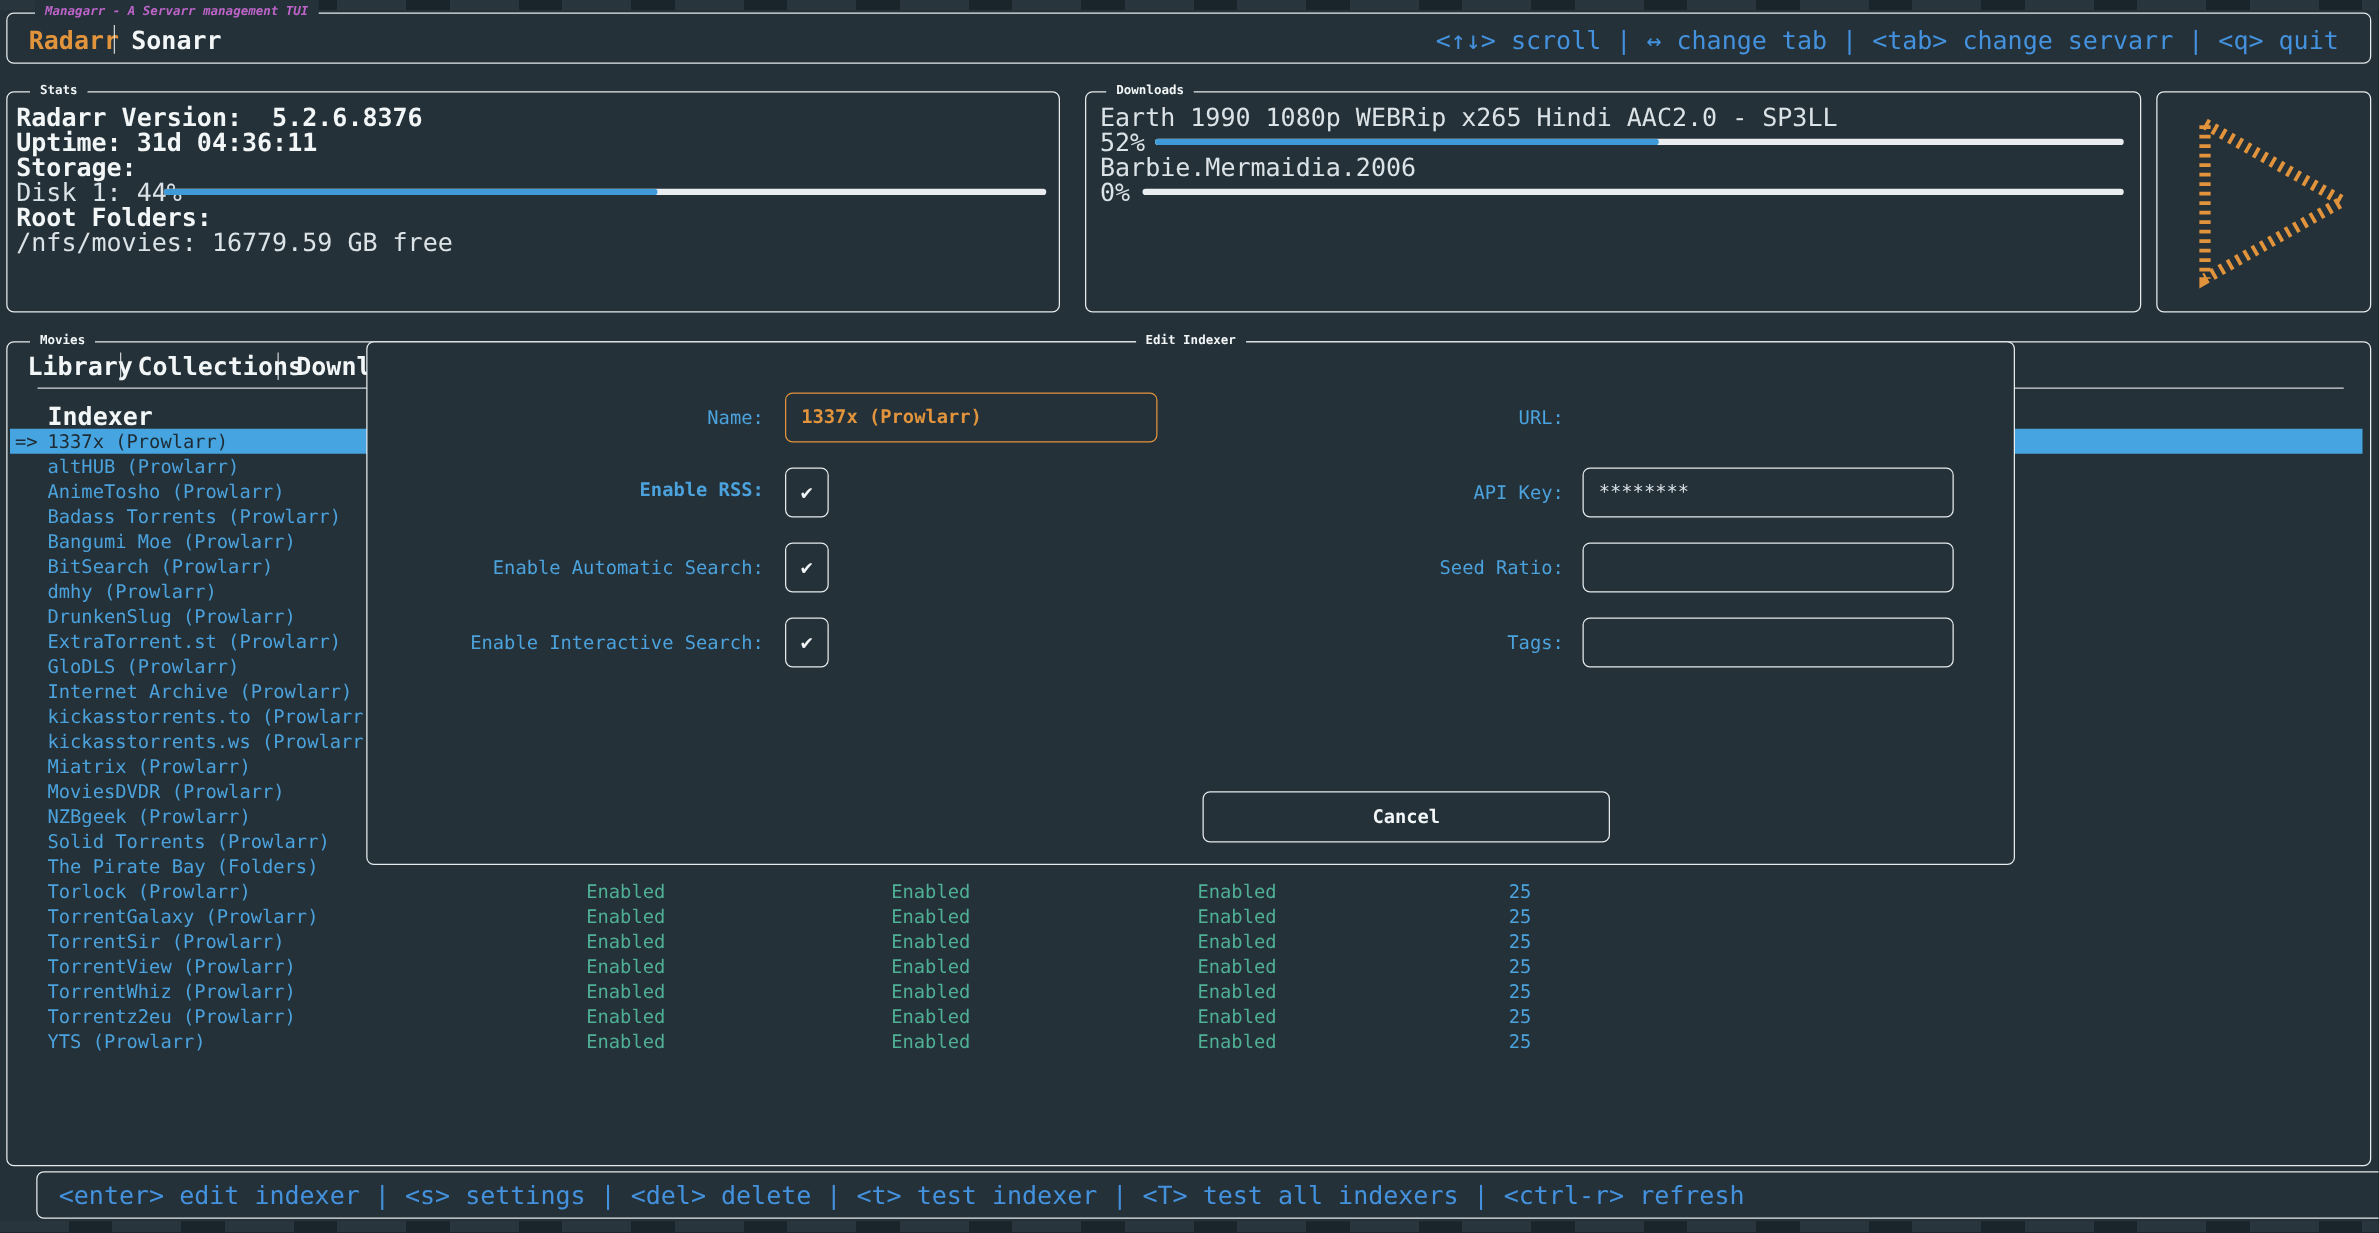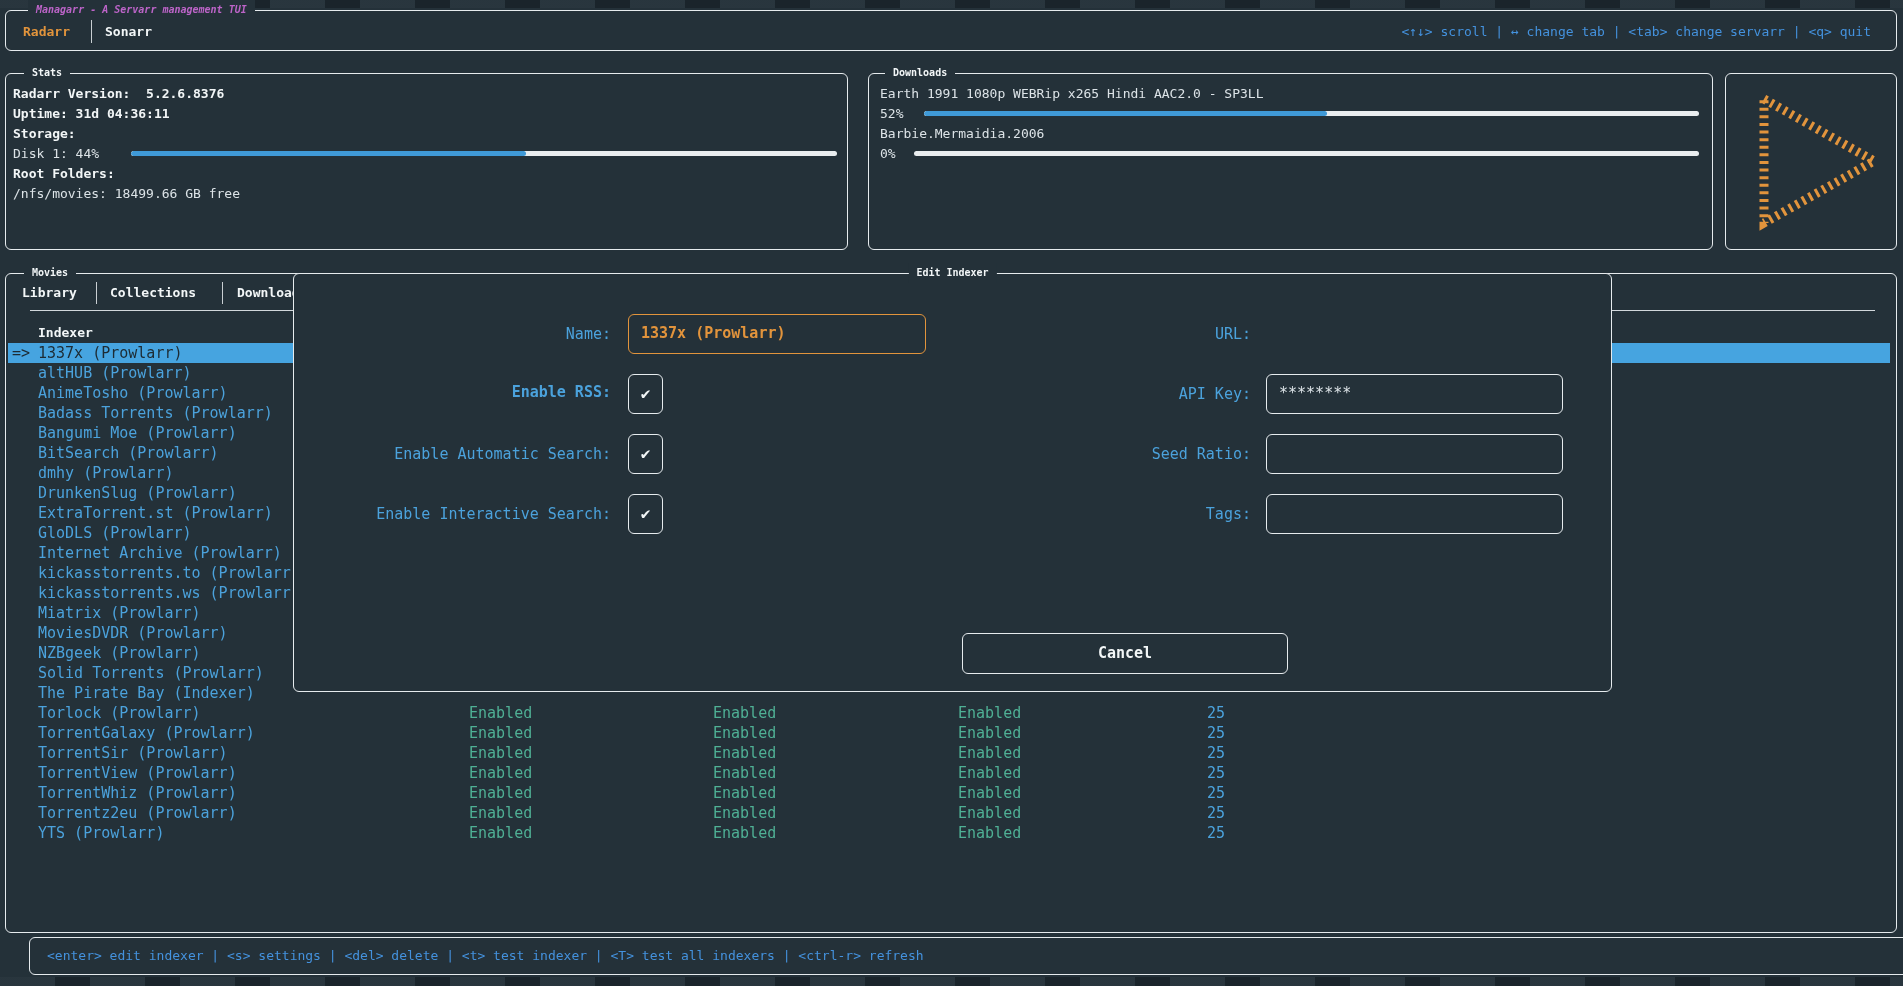--- a/index.html
+++ b/index.html
@@ -4,21 +4,21 @@
 <style>
   :root{
     --bg:#243139; --bg-dim:#1a242b; --border:#e6ebee;
     --blue:#4ba2dc; --blue2:#4492de; --orange:#e2943c; --magenta:#bc64c8;
     --teal:#4fb095; --white:#dce3e7; --bright:#f2f6f7;
     --sel-bg:#46a4e0; --sel-fg:#1d2b33; --bar-blue:#3f9ad8; --bar-empty:#e9edef;
   }
   *{box-sizing:border-box; margin:0; padding:0;}
   body{background:#10181d; font-family:"DejaVu Sans Mono","Liberation Mono",monospace;}
   #screen{position:relative; width:1903px; height:986px; background:var(--bg); overflow:hidden;}
-  .txt{position:absolute; font-size:13px; line-height:20px; white-space:pre; color:var(--white);}
+  .txt{position:absolute; font-size:20px; line-height:20px; white-space:pre; color:var(--white);}
   .bold{font-weight:bold; color:var(--bright);}
   .blue2{color:var(--blue2);}
   .orange{color:var(--orange);}
   .box{position:absolute; border:1.5px solid var(--border); border-radius:6px; background:transparent;}
   .box-title{position:absolute; top:-11px; font-size:10px; line-height:20px; font-weight:bold;
              color:var(--bright); background:var(--bg); padding:0 8px; white-space:pre;}
   .vdiv{position:absolute; width:1px; background:var(--border); opacity:.85;}
   .hline{position:absolute; height:1px; background:var(--border); opacity:.9;}
   .pbar{position:absolute; height:5px; border-radius:3px; background:var(--bar-empty); overflow:hidden;}
   .pbar .fill{height:100%; background:var(--bar-blue); border-radius:3px;}
@@ -64,26 +64,26 @@
   <div class="box" style="left:5px; top:73px; width:843px; height:177px;">
     <span class="box-title" style="left:18px;">Stats</span>
     <span class="txt bold" style="left:7px; top:10px;">Radarr Version:  5.2.6.8376</span>
     <span class="txt bold" style="left:7px; top:30px;">Uptime: 31d 04:36:11</span>
     <span class="txt bold" style="left:7px; top:50px;">Storage:</span>
     <span class="txt" style="left:7px; top:70px;">Disk 1: 44%</span>
     <div class="pbar" style="left:125px; top:77px; width:706px;">
       <div class="fill" style="width: 56%;"></div>
     </div>
     <span class="txt bold" style="left:7px; top:90px;">Root Folders:</span>
-    <span class="txt" style="left:7px; top:110px;">/nfs/movies: 18499.66 GB free</span>
+    <span class="txt" style="left:7px; top:110px;">/nfs/movies: 16779.59 GB free</span>
   </div>
 
   <div class="box" style="left:868px; top:73px; width:845px; height:177px;">
     <span class="box-title" style="left:16px;">Downloads</span>
-    <span class="txt" style="left:11px; top:10px;">Earth 1991 1080p WEBRip x265 Hindi AAC2.0 - SP3LL</span>
+    <span class="txt" style="left:11px; top:10px;">Earth 1990 1080p WEBRip x265 Hindi AAC2.0 - SP3LL</span>
     <span class="txt" style="left:11px; top:30px;">52%</span>
     <div class="pbar" style="left:55px; top:37px; width:775px;">
       <div class="fill" style="width: 52%;"></div>
     </div>
     <span class="txt" style="left:11px; top:50px;">Barbie.Mermaidia.2006</span>
     <span class="txt" style="left:11px; top:70px;">0%</span>
     <div class="pbar" style="left:45px; top:77px; width:785px;">
       <div class="fill" style="width: 0%;"></div>
     </div>
   </div>
@@ -118,21 +118,21 @@
       <div class="idx-row" style="top: 140px;"><span class="idx-name">DrunkenSlug (Prowlarr)</span></div>
       <div class="idx-row" style="top: 160px;"><span class="idx-name">ExtraTorrent.st (Prowlarr)</span></div>
       <div class="idx-row" style="top: 180px;"><span class="idx-name">GloDLS (Prowlarr)</span></div>
       <div class="idx-row" style="top: 200px;"><span class="idx-name">Internet Archive (Prowlarr)</span></div>
       <div class="idx-row" style="top: 220px;"><span class="idx-name">kickasstorrents.to (Prowlarr)</span></div>
       <div class="idx-row" style="top: 240px;"><span class="idx-name">kickasstorrents.ws (Prowlarr)</span></div>
       <div class="idx-row" style="top: 260px;"><span class="idx-name">Miatrix (Prowlarr)</span></div>
       <div class="idx-row" style="top: 280px;"><span class="idx-name">MoviesDVDR (Prowlarr)</span></div>
       <div class="idx-row" style="top: 300px;"><span class="idx-name">NZBgeek (Prowlarr)</span></div>
       <div class="idx-row" style="top: 320px;"><span class="idx-name">Solid Torrents (Prowlarr)</span></div>
-      <div class="idx-row" style="top: 340px;"><span class="idx-name">The Pirate Bay (Indexer)</span></div>
+      <div class="idx-row" style="top: 340px;"><span class="idx-name">The Pirate Bay (Folders)</span></div>
       <div class="idx-row" style="top: 360px;"><span class="idx-name">Torlock (Prowlarr)</span><span class="idx-col c1">Enabled</span><span class="idx-col c2">Enabled</span><span class="idx-col c3">Enabled</span><span class="idx-pri">25</span></div>
       <div class="idx-row" style="top: 380px;"><span class="idx-name">TorrentGalaxy (Prowlarr)</span><span class="idx-col c1">Enabled</span><span class="idx-col c2">Enabled</span><span class="idx-col c3">Enabled</span><span class="idx-pri">25</span></div>
       <div class="idx-row" style="top: 400px;"><span class="idx-name">TorrentSir (Prowlarr)</span><span class="idx-col c1">Enabled</span><span class="idx-col c2">Enabled</span><span class="idx-col c3">Enabled</span><span class="idx-pri">25</span></div>
       <div class="idx-row" style="top: 420px;"><span class="idx-name">TorrentView (Prowlarr)</span><span class="idx-col c1">Enabled</span><span class="idx-col c2">Enabled</span><span class="idx-col c3">Enabled</span><span class="idx-pri">25</span></div>
       <div class="idx-row" style="top: 440px;"><span class="idx-name">TorrentWhiz (Prowlarr)</span><span class="idx-col c1">Enabled</span><span class="idx-col c2">Enabled</span><span class="idx-col c3">Enabled</span><span class="idx-pri">25</span></div>
       <div class="idx-row" style="top: 460px; text-decoration: underline;"><span class="idx-name">Torrentz2eu (Prowlarr)</span><span class="idx-col c1">Enabled</span><span class="idx-col c2">Enabled</span><span class="idx-col c3">Enabled</span><span class="idx-pri">25</span></div>
       <div class="idx-row" style="top: 480px;"><span class="idx-name">YTS (Prowlarr)</span><span class="idx-col c1">Enabled</span><span class="idx-col c2">Enabled</span><span class="idx-col c3">Enabled</span><span class="idx-pri">25</span></div>
     </div>
 
   <div id="modal">

